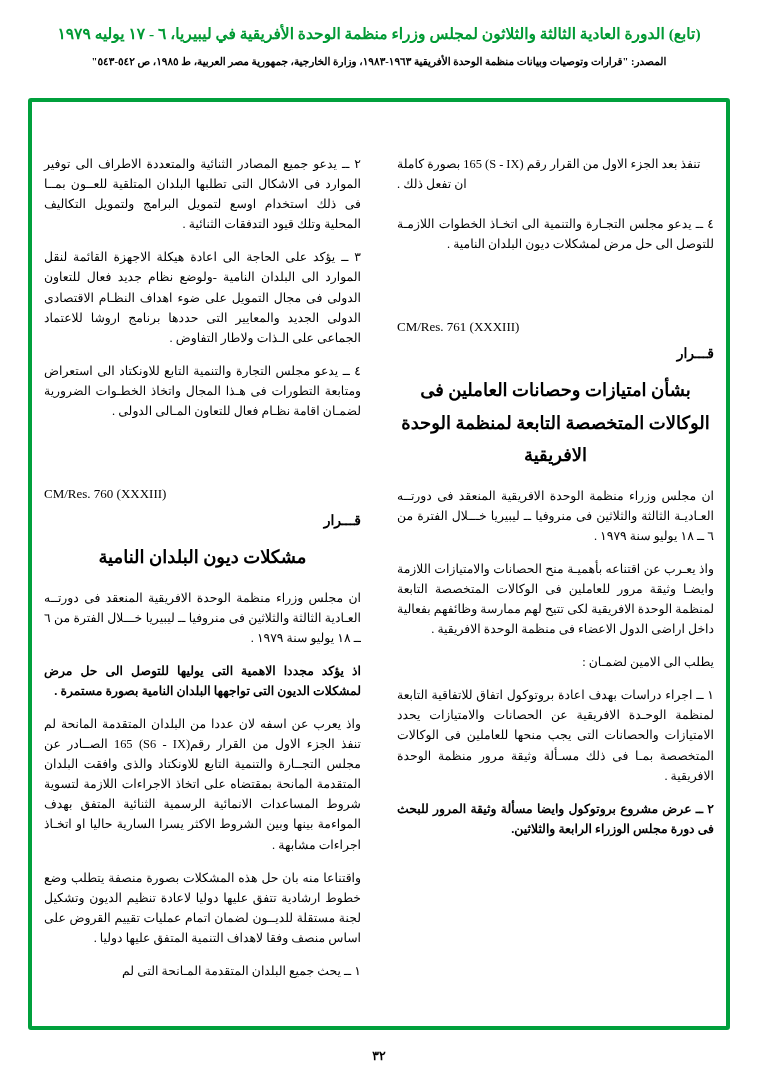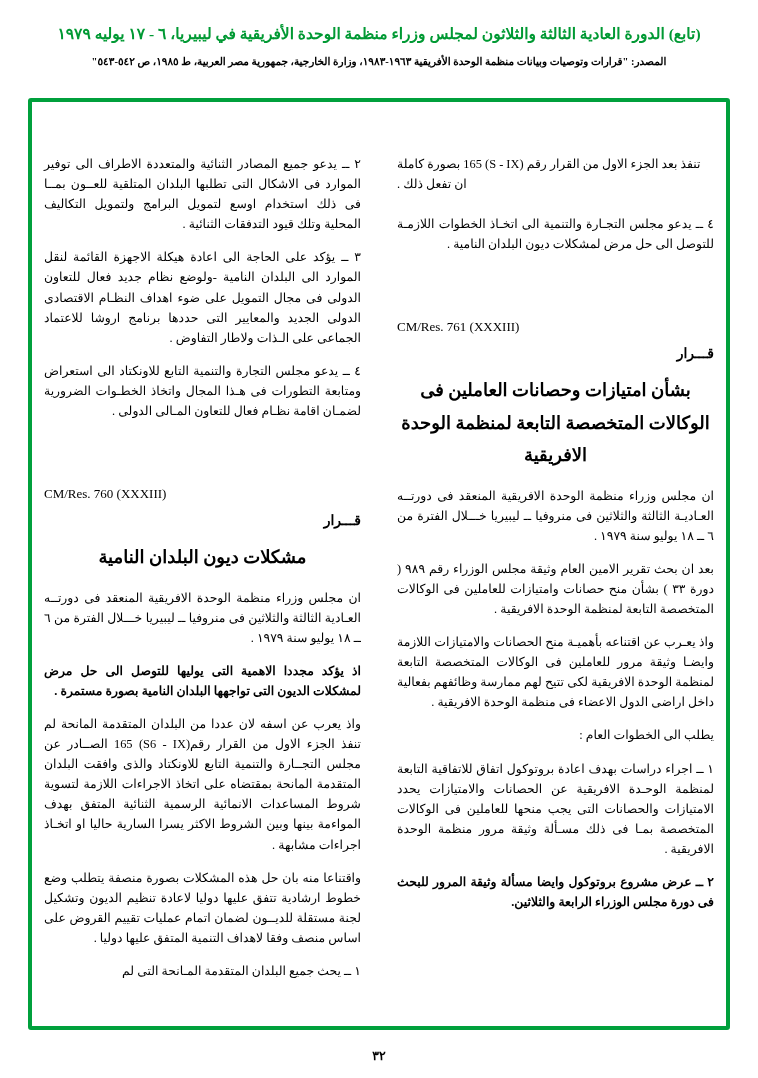--- a/index.html
+++ b/index.html
@@ -136,23 +136,22 @@
       <div class="spacer-sm"></div>
       <div class="blk">٤ ــ يدعو مجلس التجـارة والتنمية الى اتخـاذ الخطوات اللازمـة للتوصل الى حل مرض لمشكلات ديون البلدان النامية .</div>
 
       <div class="spacer-lg"></div>
 
       <div class="res-head">CM/Res. 761 (XXXIII)</div>
       <div class="res-word">قـــرار</div>
       <div class="res-title">بشأن امتيازات وحصانات العاملين فى الوكالات المتخصصة التابعة لمنظمة الوحدة الافريقية</div>
 
       <div class="blk">ان مجلس وزراء منظمة الوحدة الافريقية المنعقد فى دورتــه العـاديـة الثالثة والثلاثين فى منروفيا ــ ليبيريا خـــلال الفترة من ٦ ــ ١٨ يوليو سنة ١٩٧٩ .</div>
-      <div class="blk">بعد ان بحث تقرير الامين العام وثيقة مجلس الوزراء رقم ٩٨٩ ( دورة ٣٣ ) بشأن منح حصانات وامتيازات للعاملين فى الوكالات المتخصصة التابعة لمنظمة الوحدة الافريقية .</div>
       <div class="blk">واذ يعـرب عن اقتناعه بأهميـة منح الحصانات والامتيازات اللازمة وايضـا وثيقة مرور للعاملين فى الوكالات المتخصصة التابعة لمنظمة الوحدة الافريقية لكى تتيح لهم ممارسة وظائفهم بفعالية داخل اراضى الدول الاعضاء فى منظمة الوحدة الافريقية .</div>
-      <div class="blk">يطلب الى الخطوات العام :</div>
+      <div class="blk">يطلب الى الامين لضمـان :</div>
       <div class="blk">١ ــ اجراء دراسات بهدف اعادة بروتوكول اتفاق للاتفاقية التابعة لمنظمة الوحـدة الافريقية عن الحصانات والامتيازات يحدد الامتيازات والحصانات التى يجب منحها للعاملين فى الوكالات المتخصصة بمـا فى ذلك مسـألة وثيقة مرور منظمة الوحدة الافريقية .</div>
       <div class="blk bold">٢ ــ عرض مشروع بروتوكول وايضا مسألة وثيقة المرور للبحث فى دورة مجلس الوزراء الرابعة والثلاثين.</div>
     </div>
 
     <div class="col">
       <div class="blk">٢ ــ يدعو جميع المصادر الثنائية والمتعددة الاطراف الى توفير الموارد فى الاشكال التى تطلبها البلدان المتلقية للعــون بمــا فى ذلك استخدام اوسع لتمويل البرامج ولتمويل التكاليف المحلية وتلك قيود التدفقات الثنائية .</div>
       <div class="blk">٣ ــ يؤكد على الحاجة الى اعادة هيكلة الاجهزة القائمة لنقل الموارد الى البلدان النامية -ولوضع نظام جديد فعال للتعاون الدولى فى مجال التمويل على ضوء اهداف النظـام الاقتصادى الدولى الجديد والمعايير التى حددها برنامج اروشا للاعتماد الجماعى على الـذات ولاطار التفاوض .</div>
       <div class="blk">٤ ــ يدعو مجلس التجارة والتنمية التابع للاونكتاد الى استعراض ومتابعة التطورات فى هـذا المجال واتخاذ الخطـوات الضرورية لضمـان اقامة نظـام فعال للتعاون المـالى الدولى .</div>
 
       <div class="spacer-lg"></div>

